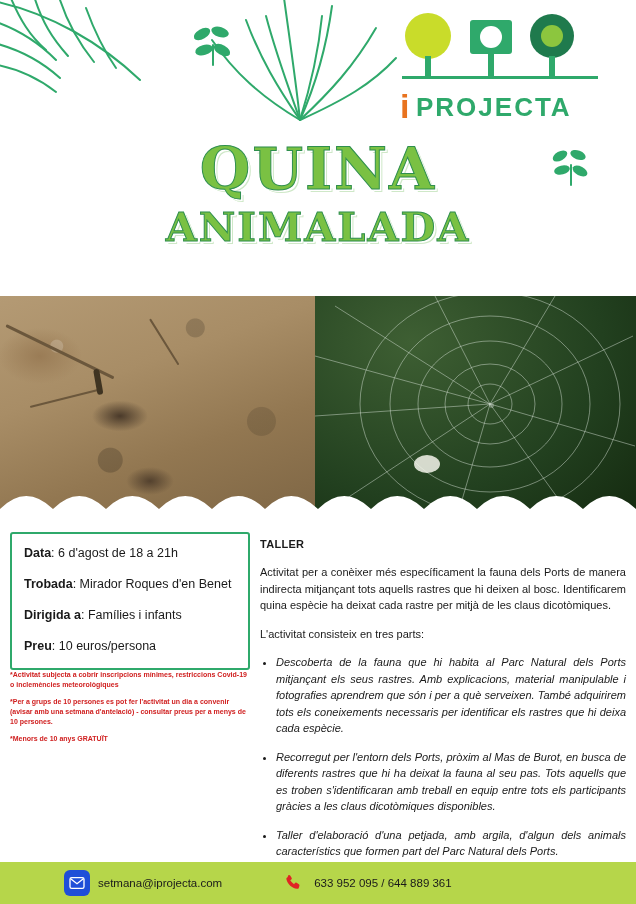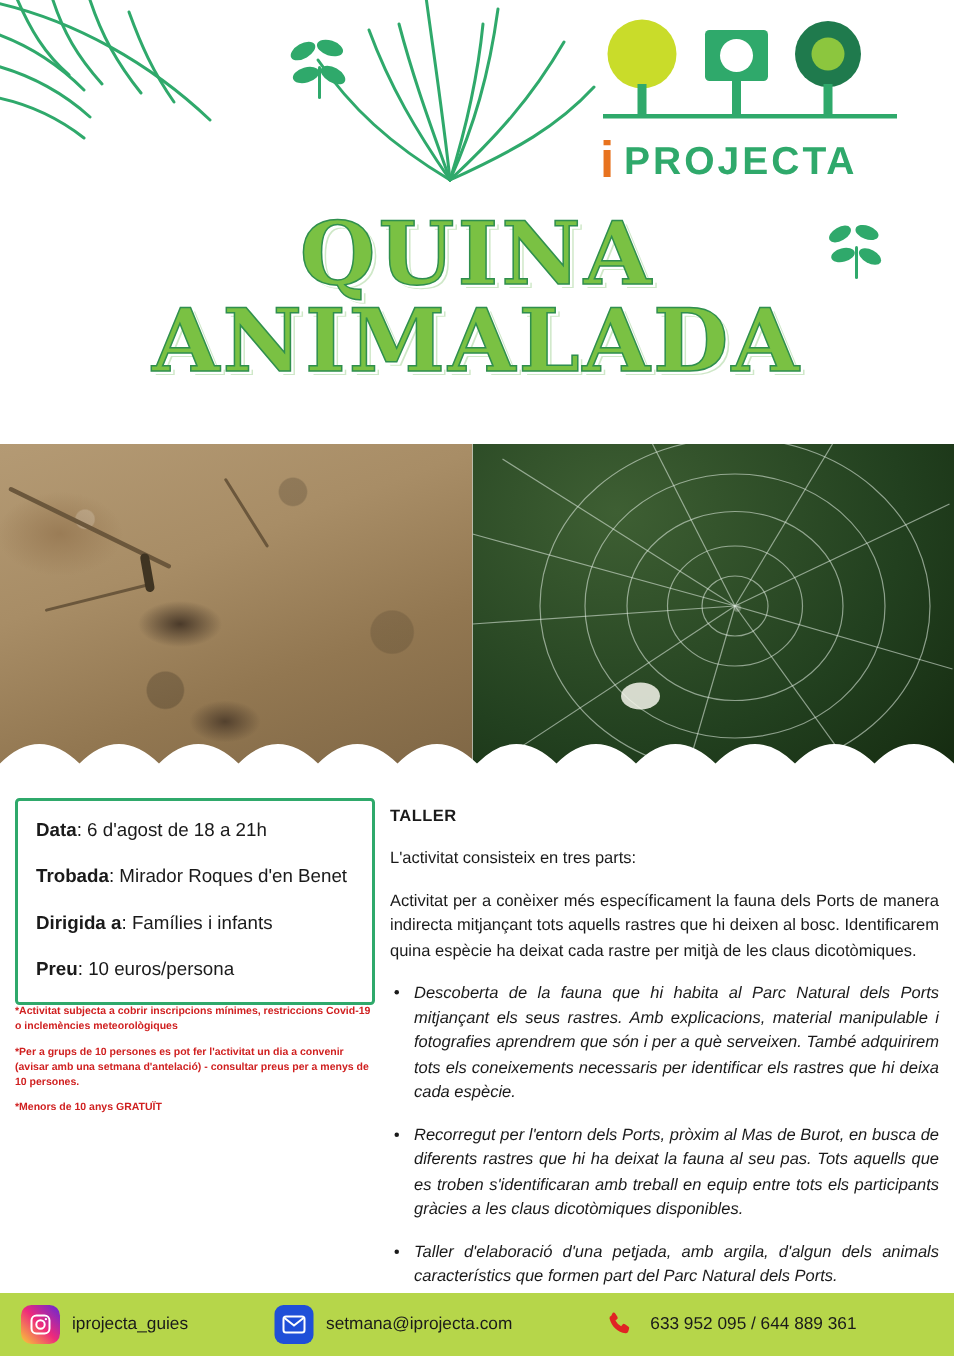--- a/index.html
+++ b/index.html
@@ -44,21 +44,21 @@
     font-family: "DejaVu Serif", serif;
     font-weight: bold;
     color: #7ac143;
     font-size: 60px;
     line-height: 58px;
     letter-spacing: 2px;
     -webkit-text-stroke: 1px #2f8f4e;
     text-shadow: 2px 2px 0 #ffffff, 3px 3px 0 #cfe8c8;
   }
   .title-line.l1 { font-size: 58px; }
-  .title-line.l2 { font-size: 58px; }
+  .title-line.l2 { font-size: 40px; }
 
   
   .photos {
     position: relative;
     width: 636px;
     height: 228px;
     display: flex;
   }
   .photo {
     position: relative;
@@ -325,42 +325,32 @@
     </div>
 
 
     <div class="note">*Activitat subjecta a cobrir inscripcions mínimes, restriccions Covid-19 o inclemències meteorològiques</div>
     <div class="note">*Per a grups de 10 persones es pot fer l'activitat un dia a convenir (avisar amb una setmana d'antelació) - consultar preus per a menys de 10 persones.</div>
     <div class="note">*Menors de 10 anys GRATUÏT</div>
   </div>
 
   <div class="right-col">
     <div class="taller-title">TALLER</div>
+    <div class="para">Activitat per a conèixer més específicament la fauna dels Ports de manera indirecta mitjançant tots aquells rastres que hi deixen al bosc. Identificarem quina espècie ha deixat cada rastre per mitjà de les claus dicotòmiques.</div>
     <div class="para">L'activitat consisteix en tres parts:</div>
-    <div class="para">Activitat per a conèixer més específicament la fauna dels Ports de manera indirecta mitjançant tots aquells rastres que hi deixen al bosc. Identificarem quina espècie ha deixat cada rastre per mitjà de les claus dicotòmiques.</div>
     <ul class="bullets">
       <li>Descoberta de la fauna que hi habita al Parc Natural dels Ports mitjançant els seus rastres. Amb explicacions, material manipulable i fotografies aprendrem que són i per a què serveixen. També adquirirem tots els coneixements necessaris per identificar els rastres que hi deixa cada espècie.</li>
       <li>Recorregut per l'entorn dels Ports, pròxim al Mas de Burot, en busca de diferents rastres que hi ha deixat la fauna al seu pas. Tots aquells que es troben s'identificaran amb treball en equip entre tots els participants gràcies a les claus dicotòmiques disponibles.</li>
       <li>Taller d'elaboració d'una petjada, amb argila, d'algun dels animals característics que formen part del Parc Natural dels Ports.</li>
     </ul>
   </div>
 </div>
 
 <div class="footer">
 
-  <div class="fitem">
-    <span class="ico ico-ig">
-      <svg width="16" height="16" viewBox="0 0 24 24" fill="none" stroke="#ffffff" stroke-width="2">
-        <rect x="3" y="3" width="18" height="18" rx="5"></rect>
-        <circle cx="12" cy="12" r="4.2"></circle>
-        <circle cx="17.4" cy="6.6" r="1.2" fill="#ffffff" stroke="none"></circle>
-      </svg>
-    </span>
-    <span class="ftext">iprojecta_guies</span>
-  </div>
 
   <div class="sp"></div>
 
   <div class="fitem">
     <span class="ico ico-mail">
       <svg width="16" height="14" viewBox="0 0 24 20" fill="none" stroke="#ffffff" stroke-width="2">
         <rect x="1.5" y="2" width="21" height="16" rx="2.5"></rect>
         <path d="M2.5 3.5 L12 11 L21.5 3.5"></path>
       </svg>
     </span>

